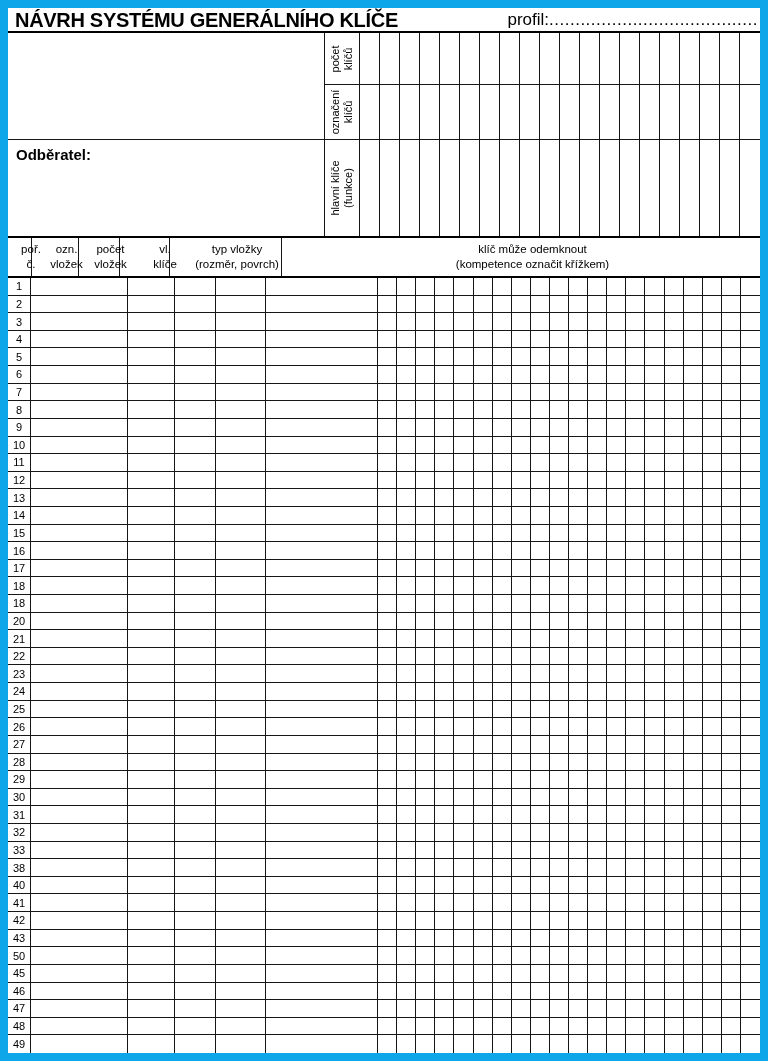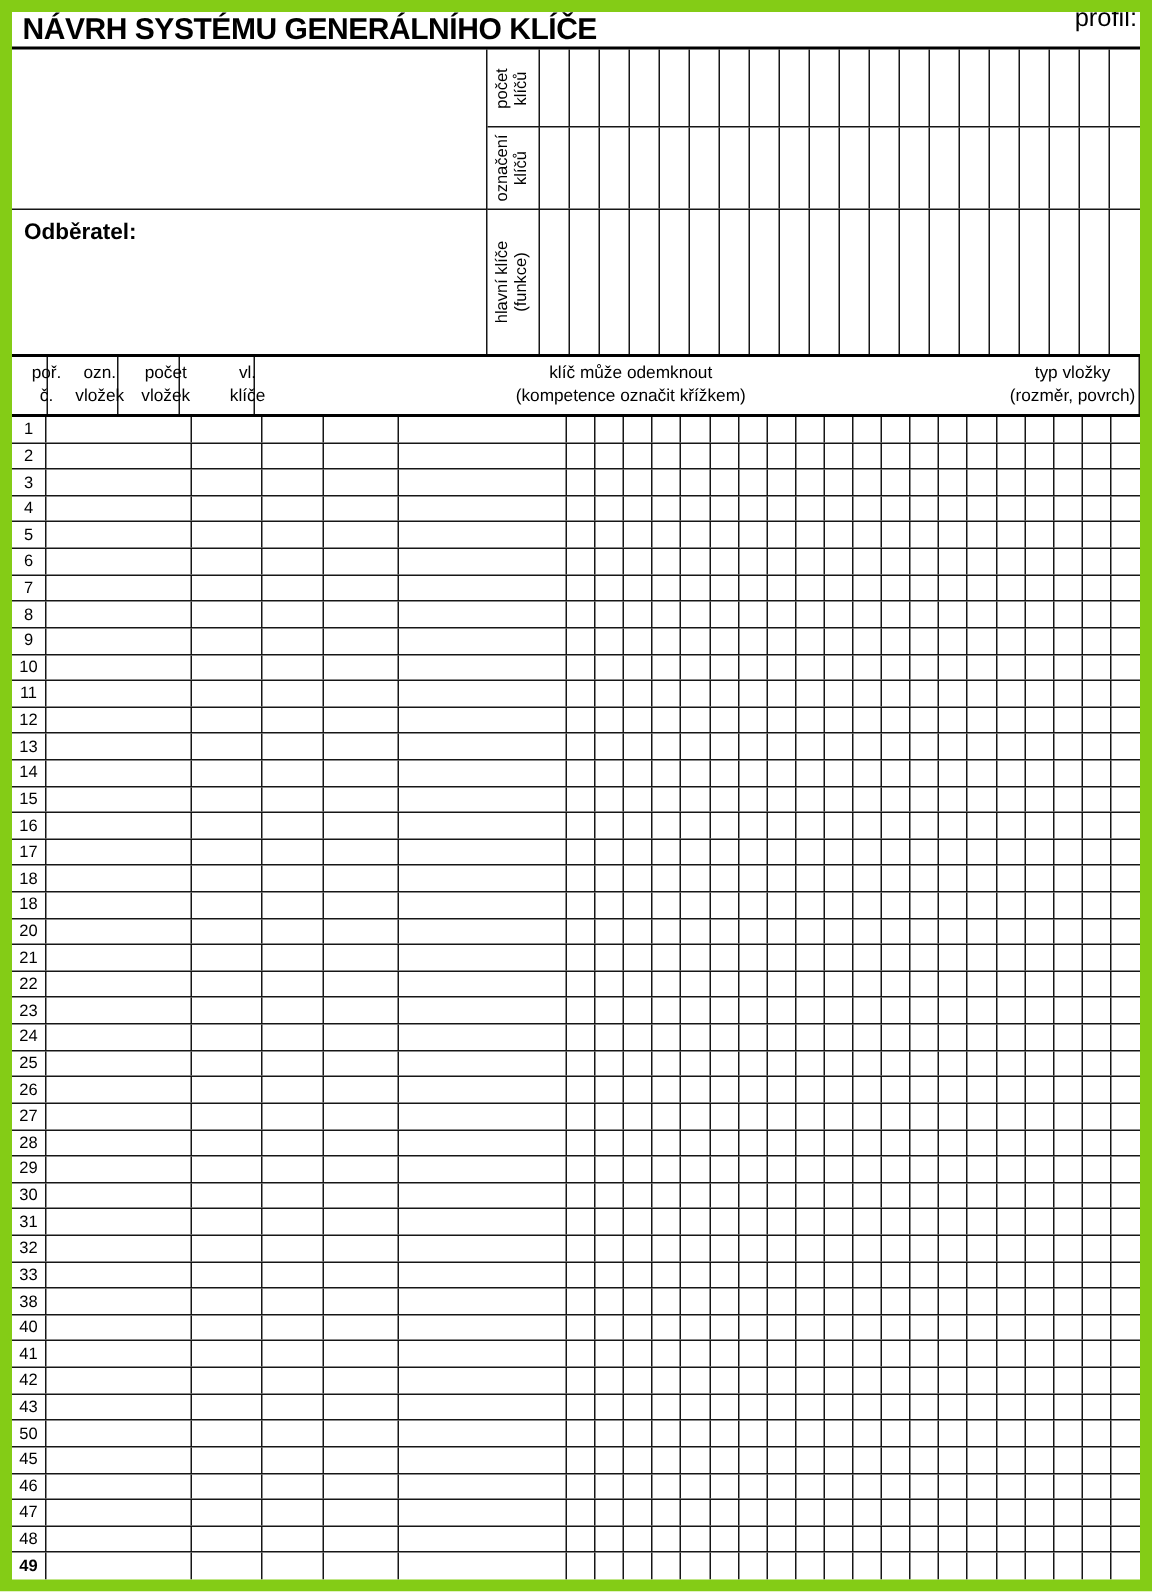--- a/index.html
+++ b/index.html
@@ -4,41 +4,41 @@
 <style>
   * { box-sizing: border-box; margin: 0; padding: 0; }
   html, body { background: #ffffff; }
   body {
     width: 768px; height: 1061px;
     font-family: "Liberation Sans", "DejaVu Sans", sans-serif;
     color: #000;
   }
   .page {
     width: 768px; height: 1061px;
-    border: 8px solid #84cc16;
+    border: 8px solid #0ea5e9;
     background: #fff;
     display: flex; flex-direction: column;
     overflow: hidden;
   }
 
   
   .title-bar {
     height: 25px; flex: 0 0 25px;
     border-bottom: 2px solid #000;
     display: flex; align-items: center;
     padding: 0 2px 0 7px;
     white-space: nowrap; overflow: hidden;
   }
   .form-title {
     font-weight: bold; font-size: 20px; letter-spacing: -0.3px;
     line-height: 1;
   }
   .profil-group {
     margin-left: auto; display: flex; align-items: flex-end;
-    font-size: 17px; line-height: 1; overflow: hidden; flex-direction: column;
+    font-size: 17px; line-height: 1; overflow: hidden;
   }
   .profil-dots { letter-spacing: 0.5px; }
 
   
   .key-header {
     flex: 0 0 205px;
     display: grid;
     grid-template-columns: 317px 35px 1fr;
     grid-template-rows: 52px 55px 96px;
     border-bottom: 2px solid #000;
@@ -89,21 +89,21 @@
   .c-typ  { width: 112px; flex: 0 0 112px; }
   .c-matrix-head { flex: 1; border-right: none; }
 
   
   .tbody {
     flex: 1 1 auto;
     display: grid;
     grid-auto-rows: 1fr;
   }
   .data-row { display: flex; border-bottom: 1px solid #161616; }
-  .data-row:last-child { border-bottom: none; font-weight: bold; }
+  .data-row:last-child { border-bottom: none; }
   .data-row .cell { border-right: 1px solid #161616; }
   .row-num {
     display: flex; align-items: center; justify-content: center;
     font-size: 11px;
   }
   .row-matrix {
     flex: 1; display: grid; grid-template-columns: repeat(20, 1fr);
   }
 </style>
 </head>
@@ -210,24 +210,24 @@
 
   <div class="thead">
     <div class="hcell c-num">poř.
 č.</div>
     <div class="hcell c-ozn">ozn.
 vložek</div>
     <div class="hcell c-poc">počet
 vložek</div>
     <div class="hcell c-vl">vl.
 klíče</div>
+    <div class="hcell c-typ">typ vložky
+(rozměr, povrch)</div>
     <div class="hcell c-matrix-head">klíč může odemknout
 (kompetence označit křížkem)</div>
-    <div class="hcell c-typ">typ vložky
-(rozměr, povrch)</div>
   </div>
 
   <div class="tbody">
       <div class="data-row">
         <div class="cell c-num row-num">1</div>
         <div class="cell c-door"></div>
         <div class="cell c-ozn"></div>
         <div class="cell c-poc"></div>
         <div class="cell c-vl"></div>
         <div class="cell c-typ"></div>

